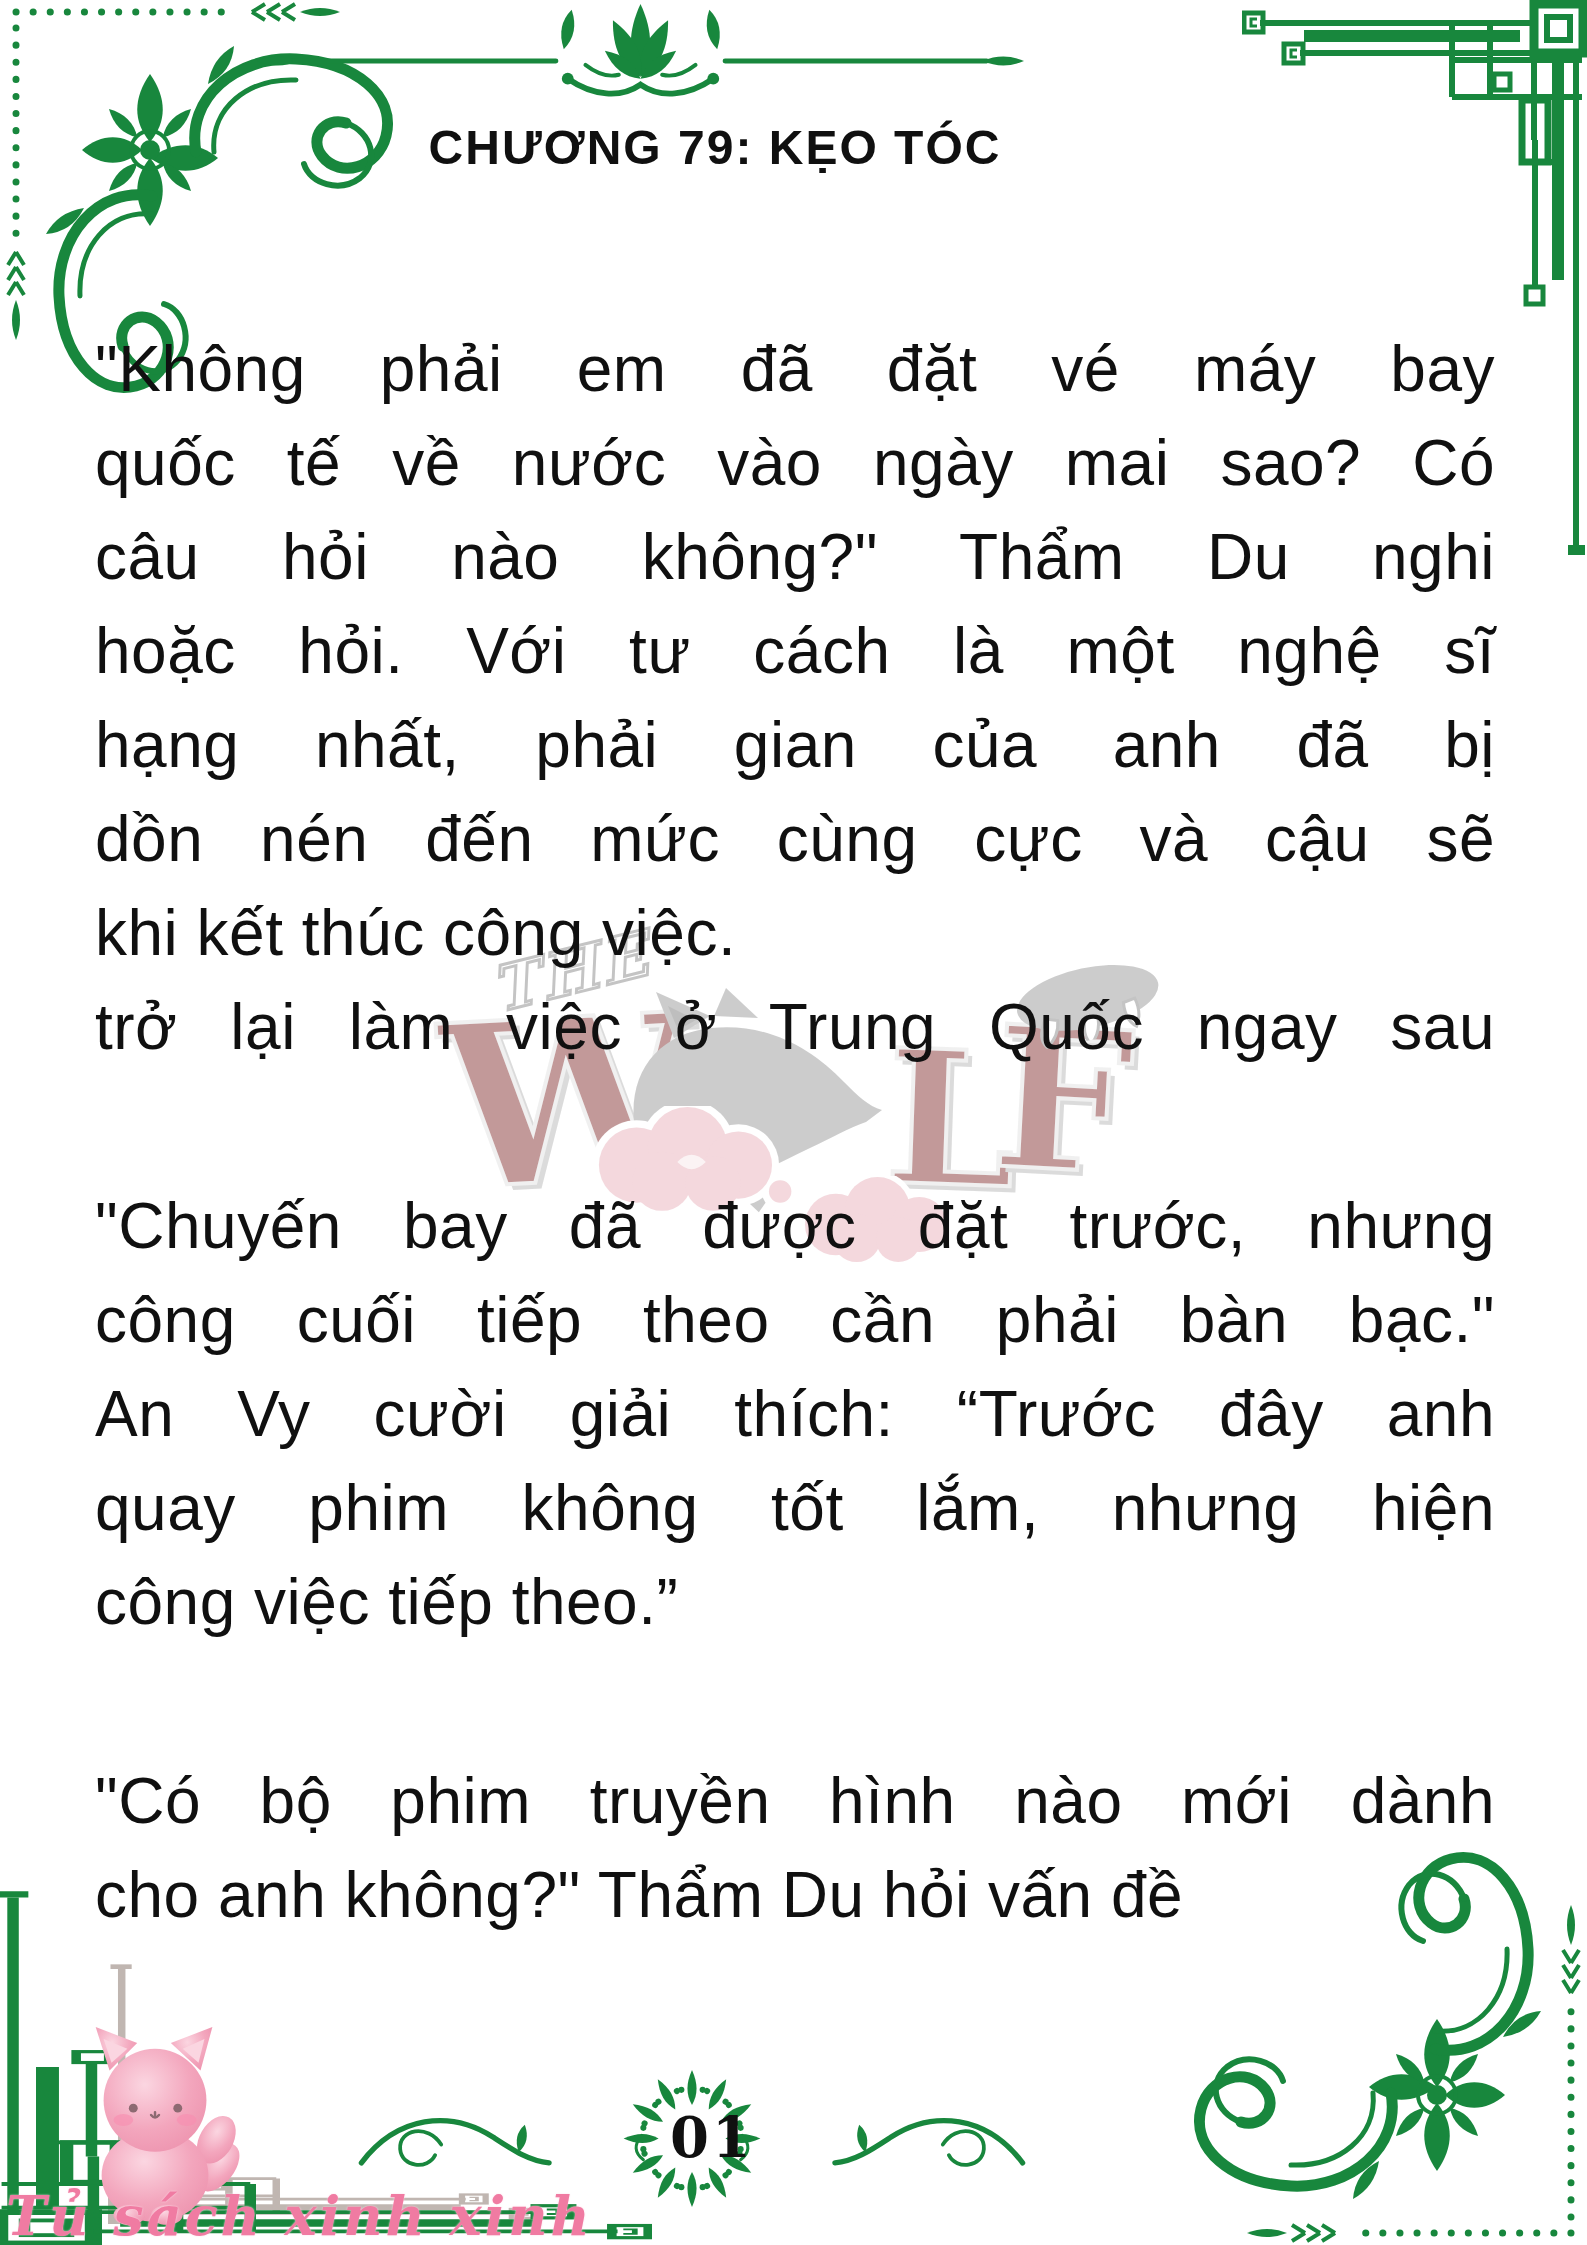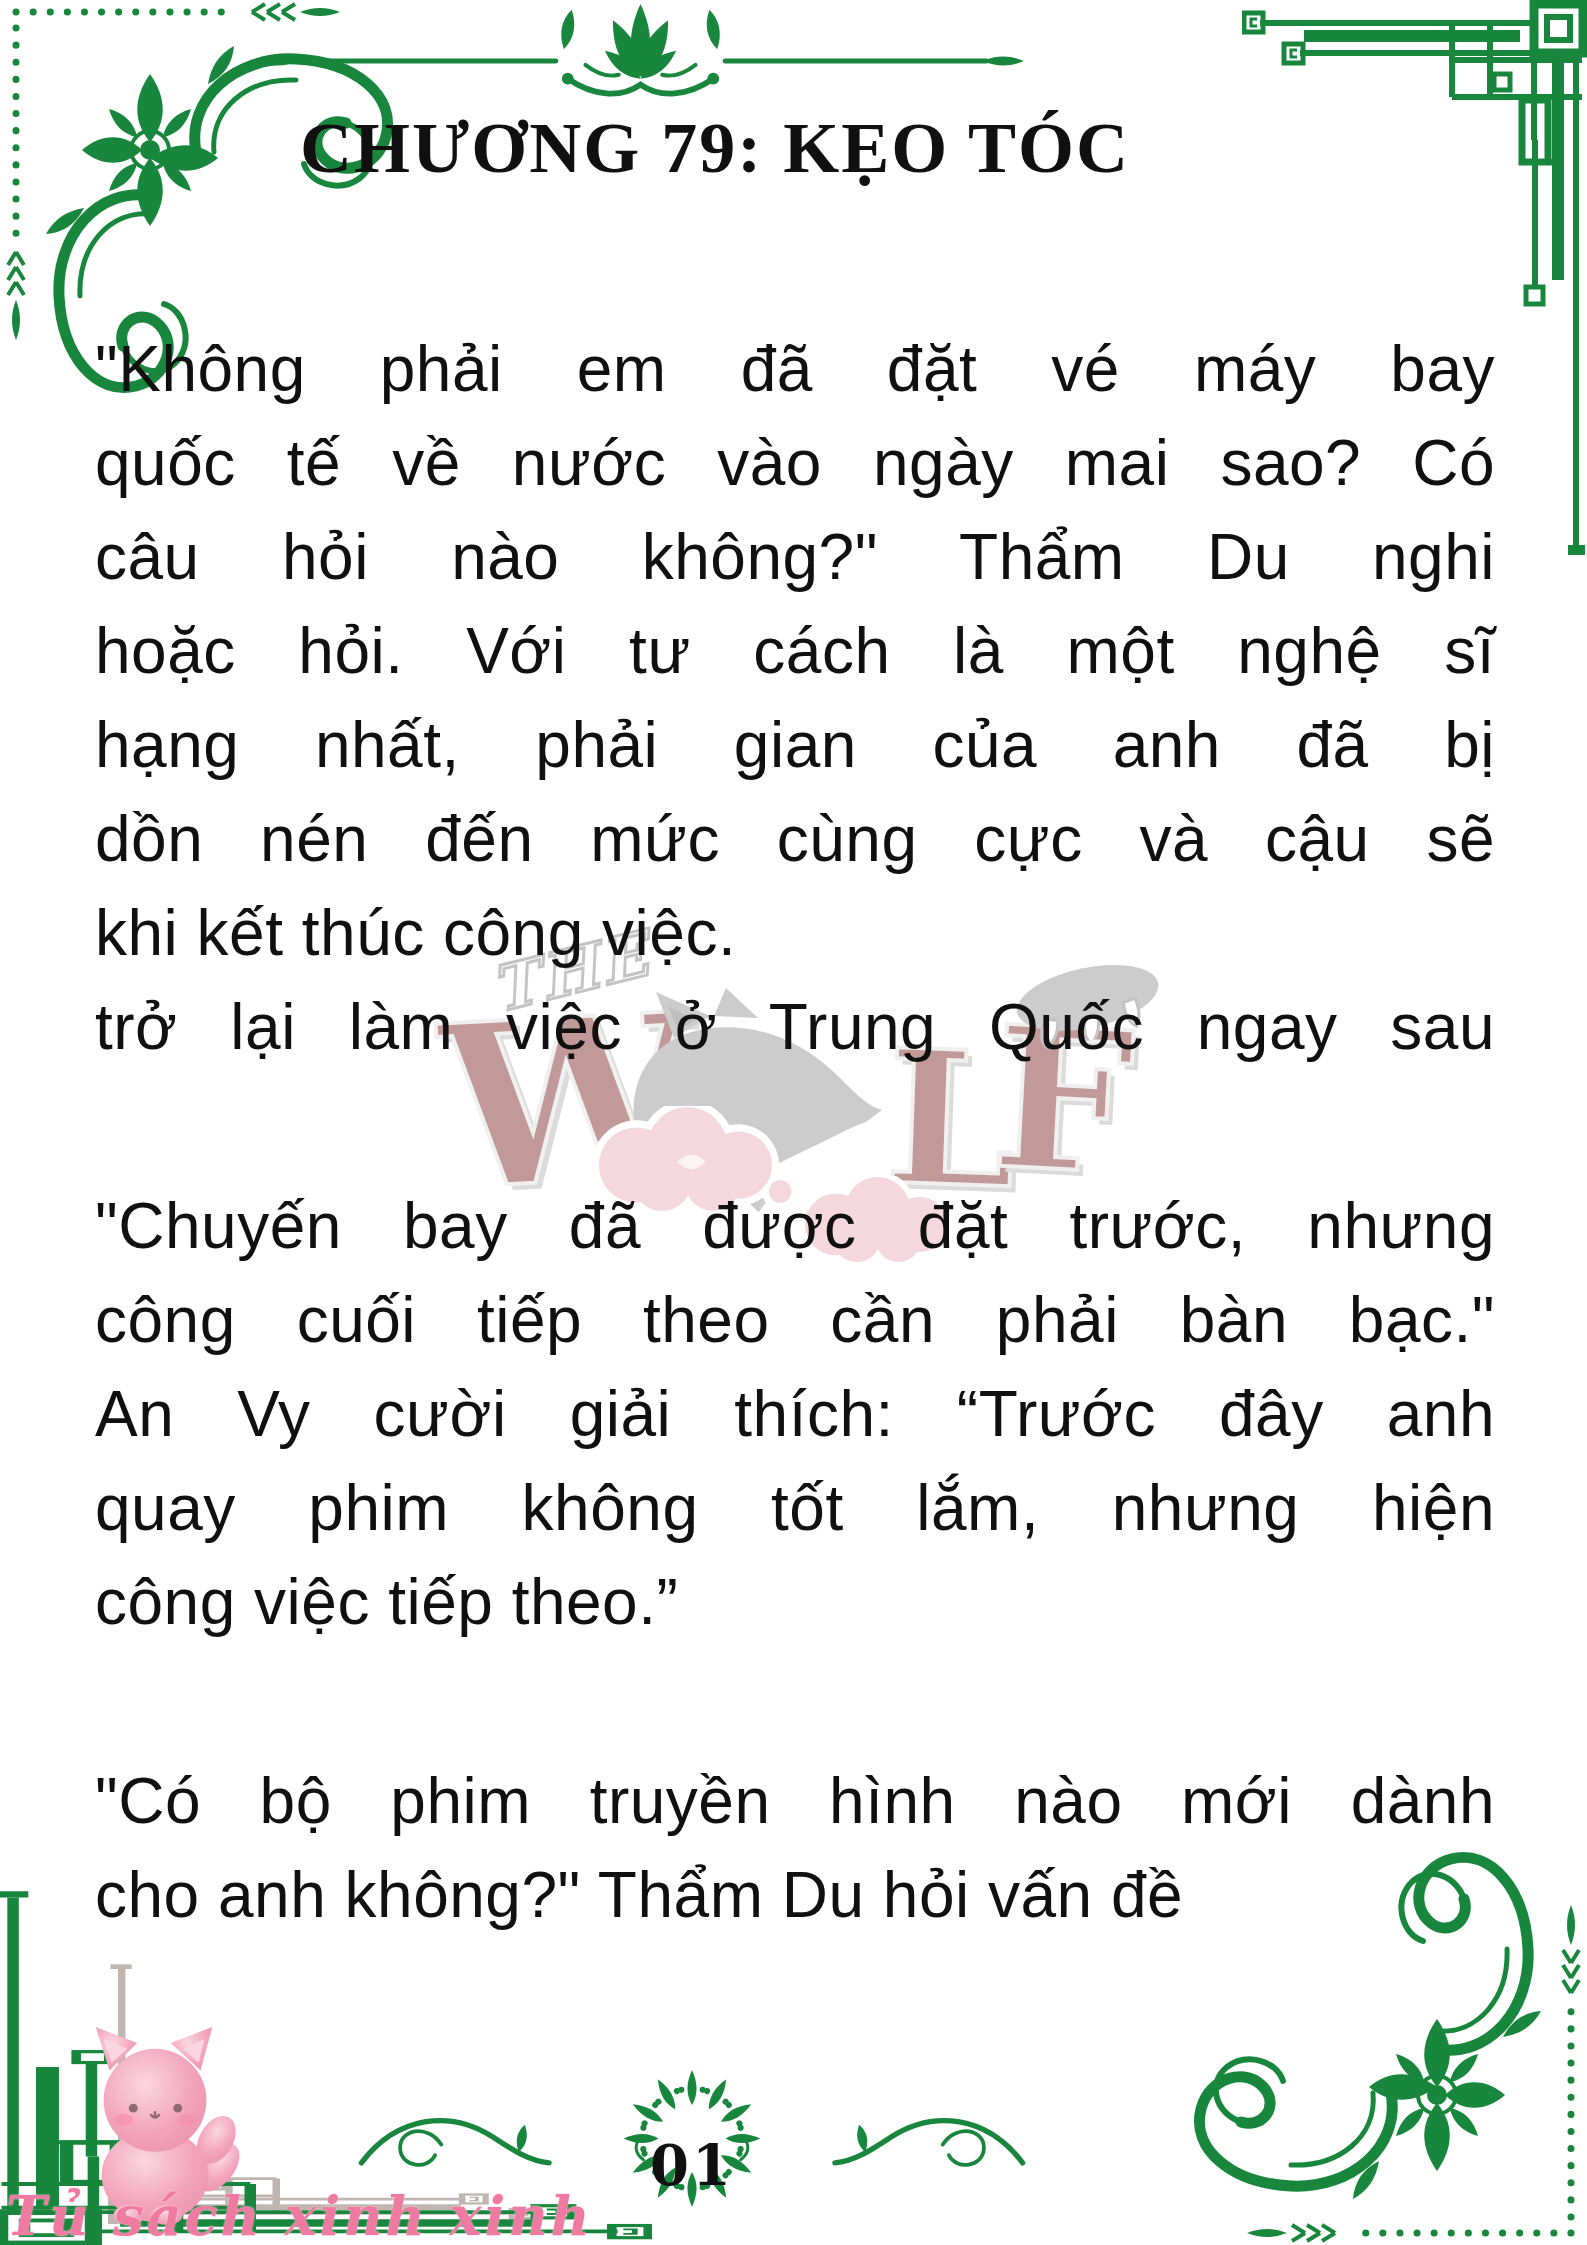--- a/index.html
+++ b/index.html
@@ -17,22 +17,22 @@
   .geo-tr{left:1242px;top:0;width:345px;height:560px;}
   .geo-bl{left:-8px;top:1888px;width:660px;height:358px;transform:rotate(180deg);}
   .geo-shadow{left:108px;top:1962px;width:430px;height:262px;transform:rotate(180deg);opacity:.55;}
   .geo-shadow svg{--ornament-green:#8d7b72;}
   .divider-top{left:238px;top:0;width:805px;height:118px;}
   .wreath-bottom{left:350px;top:2032px;width:684px;height:213px;}
 
   
   .title-block{
     left:0;top:84px;width:1430px;text-align:center;z-index:4;
-    font-family:Liberation Serif, serif;font-weight:bold;
-    color:var(--text-black);font-size:72px;line-height:128px;letter-spacing:2px;
+    font-family:Liberation Sans, sans-serif;font-weight:bold;
+    color:var(--text-black);font-size:48px;line-height:128px;letter-spacing:2px;
   }
 
   
   .body-text{
     left:95px;top:322px;width:1400px;z-index:4;
     color:var(--text-black);
     font-size:64px;line-height:94px;letter-spacing:.5px;
   }
   .paragraph + .paragraph{margin-top:105px;}
   .para-line{text-align:justify;text-align-last:justify;white-space:normal;}
@@ -57,23 +57,23 @@
   .wm-w{left:4px;top:42px;font-size:225px;transform:rotate(-3deg);}
   .wm-l{left:448px;top:82px;font-size:185px;transform:rotate(2deg);}
   .wm-f{left:556px;top:58px;font-size:195px;transform:rotate(3deg);}
   .wm-wolf{position:absolute;left:158px;top:58px;width:300px;height:250px;}
   .wm-paw{position:absolute;left:568px;top:12px;width:160px;height:100px;transform:rotate(-12deg);}
   .wm-cloud1{position:absolute;left:142px;top:178px;width:215px;height:112px;}
   .wm-cloud2{position:absolute;left:352px;top:248px;width:175px;height:92px;}
 
   
   .page-number{
-    left:630px;top:2104px;width:124px;text-align:center;z-index:4;
+    left:630px;top:2104px;width:124px;text-align:right;z-index:4;
     font-family:"DejaVu Serif", serif;font-weight:bold;
-    font-size:56px;color:var(--text-black);letter-spacing:3px;margin-top:28px;
+    font-size:56px;color:var(--text-black);letter-spacing:3px;
   }
   .footer-brand{
     left:6px;top:2184px;z-index:6;
     font-family:"DejaVu Serif", serif;font-style:italic;font-weight:bold;
     font-size:54px;color:var(--brand-pink);letter-spacing:3px;
     text-shadow:0 0 2px #ffd9e6;
     white-space:nowrap;
   }
   .cat{left:68px;top:2018px;width:178px;height:210px;z-index:5;}
 </style>

